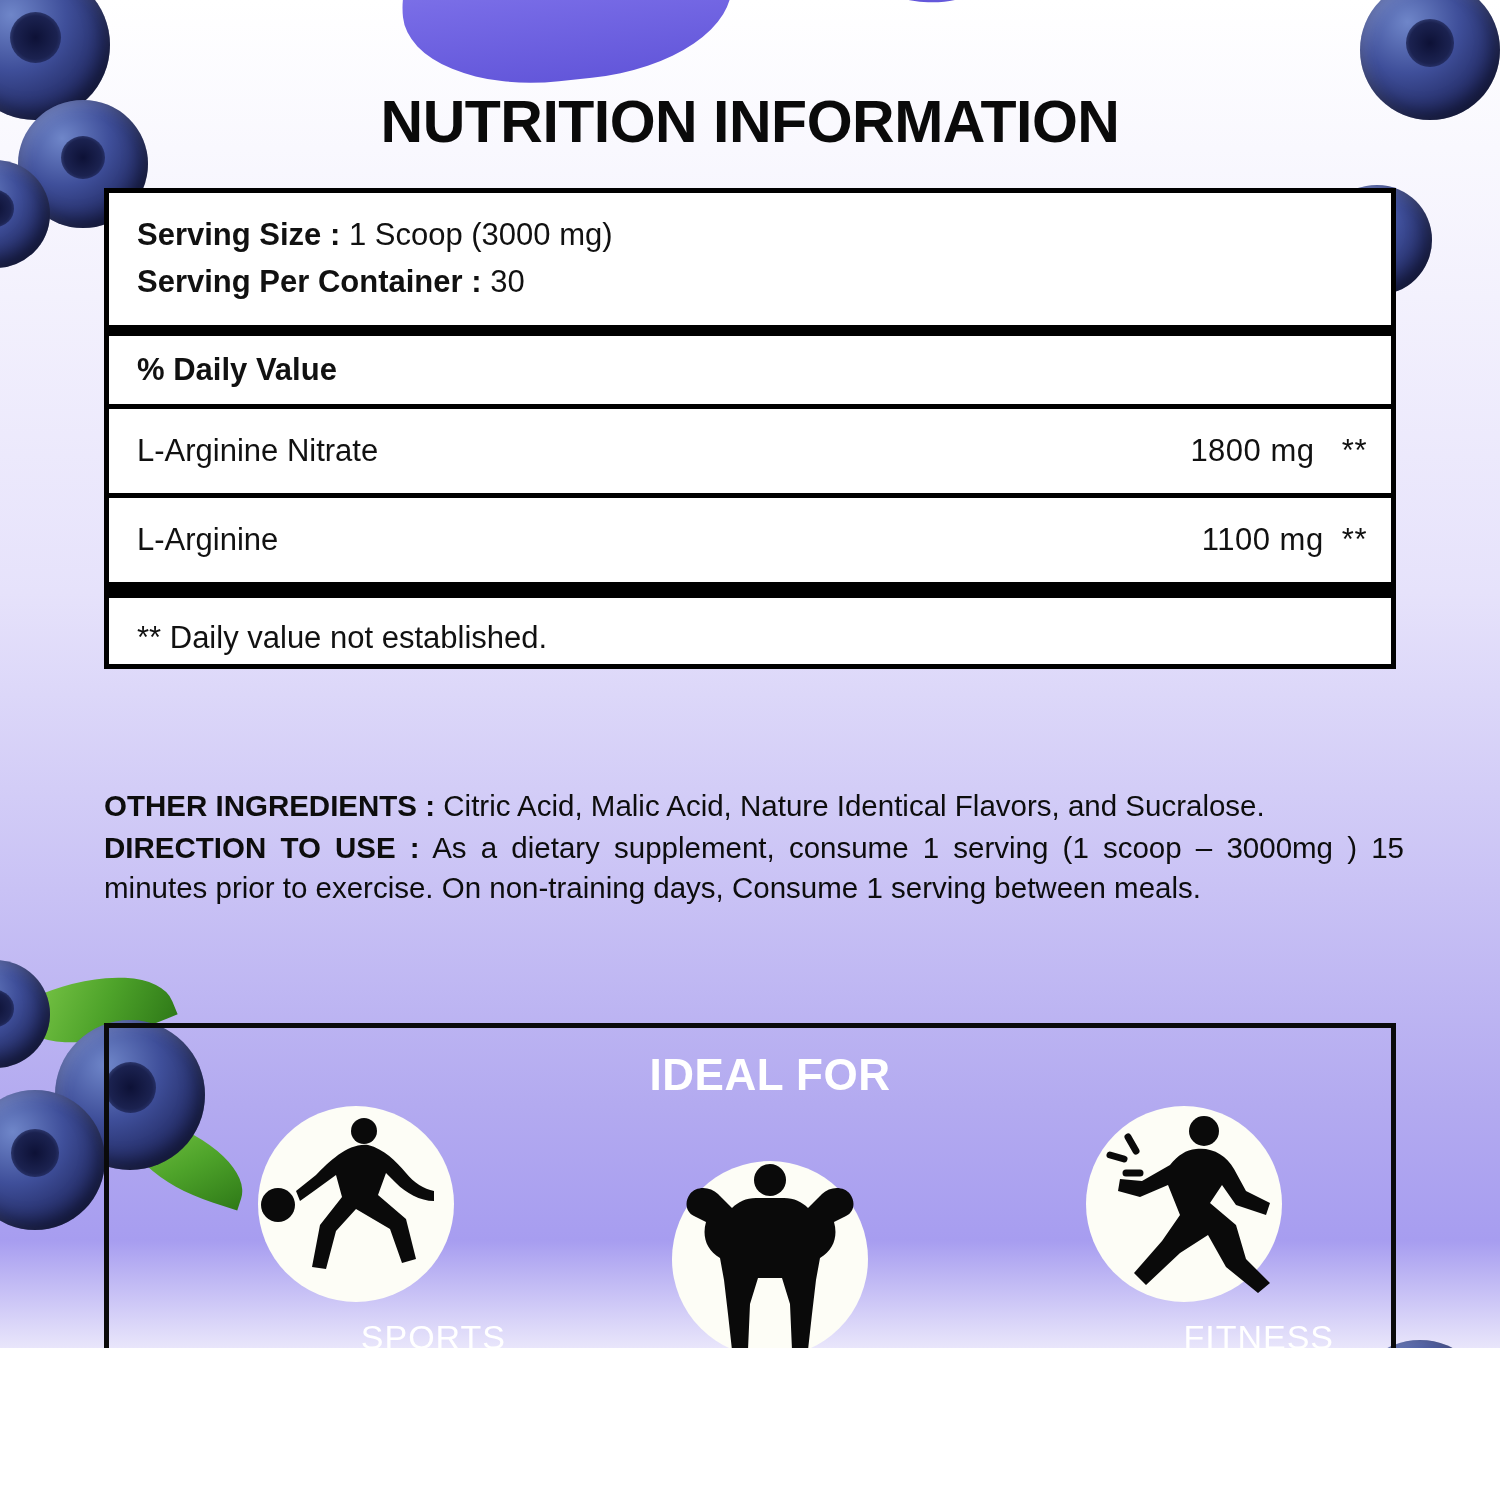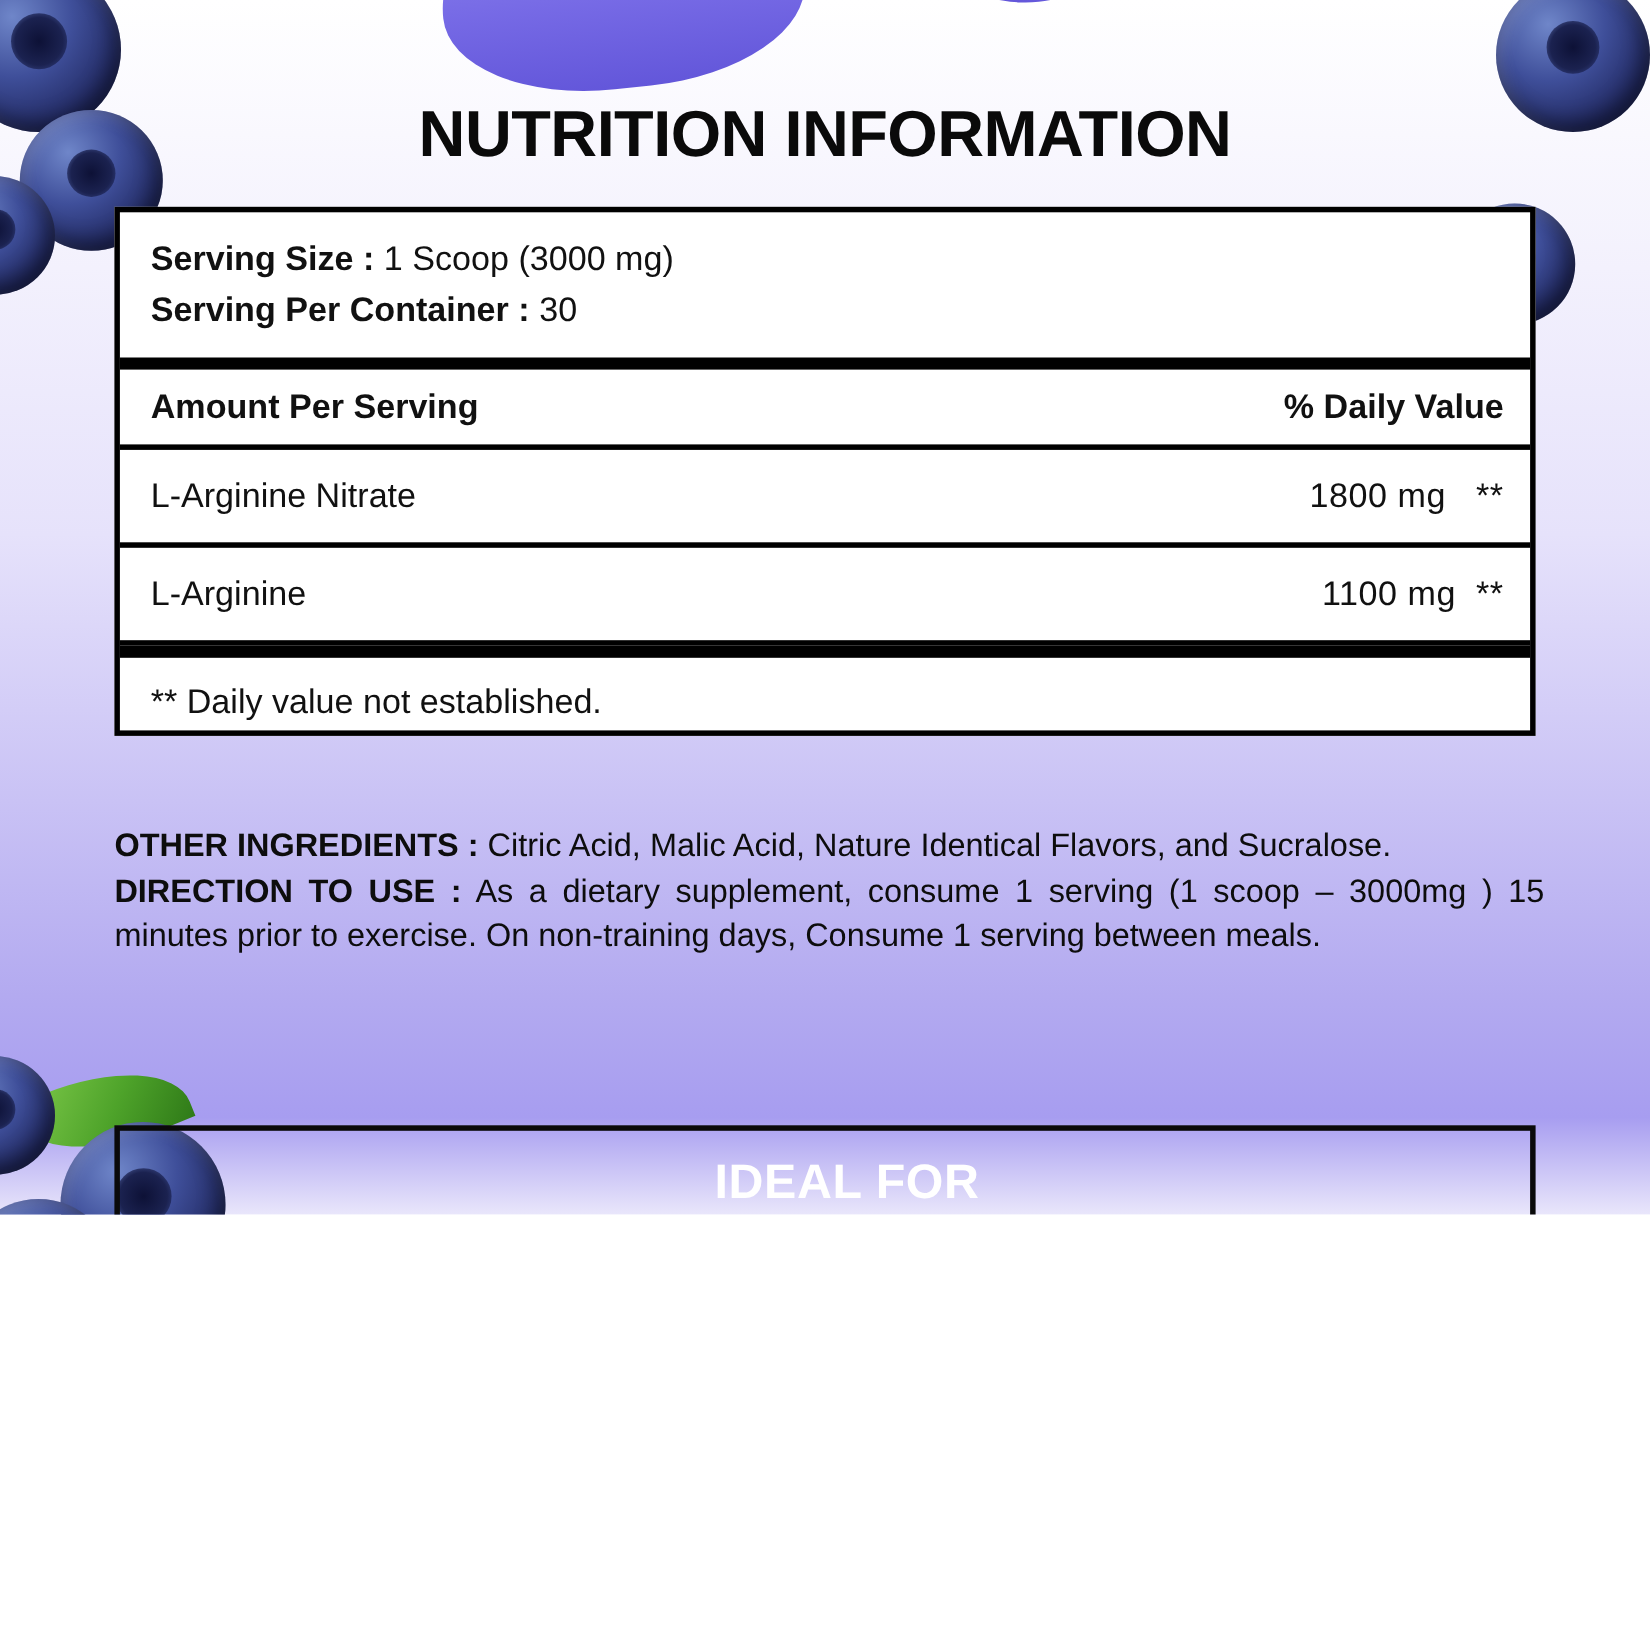--- a/index.html
+++ b/index.html
@@ -9,21 +9,21 @@
   body {
     width: 1500px;
     height: 1500px;
     font-family: "Liberation Sans", sans-serif;
     overflow: hidden;
   }
 
   .page {
     position: relative;
     width: 1500px;
-    height: 1104px;
+    height: 1348px;
     background: linear-gradient(to bottom, #ffffff 0%, #f3f1fd 22%, #e6e2fb 44%, #c9c2f5 66%, #b3aaf0 82%, #a79df0 92%, #e9e6fb 100%);
     overflow: hidden;
   }
 
   
   .berry {
     position: absolute;
     border-radius: 50%;
     background: radial-gradient(circle at 34% 30%, #6f86c9 0%, #3f4f9a 38%, #222a63 72%, #141a46 100%);
     box-shadow: inset -6px -8px 18px rgba(0,0,0,0.45), inset 5px 6px 14px rgba(255,255,255,0.18);
@@ -124,21 +124,21 @@
     padding-bottom: 8px;
   }
   .spacer-bar {
     height: 11px;
     background: #000;
   }
 
   .other {
     position: absolute;
     left: 104px;
-    top: 749px;
+    top: 786px;
     width: 1300px;
     font-size: 29.5px;
     line-height: 1.36;
     color: #0d0d0d;
   }
   .other p {
     margin: 0 0 2px 0;
   }
   .other .lbl {
     font-weight: bold;
@@ -233,21 +233,20 @@
           <b>Serving Size :</b>
           <span>1 Scoop (3000 mg)</span>
         </div>
         <div class="serving-line">
           <b>Serving Per Container :</b>
           <span>30</span>
         </div>
       </div>
 
       <div class="row header">
-        <span>Amount Per Serving</span>
         <span>% Daily Value</span>
       </div>
 
       <div class="row item">
         <span>L-Arginine Nitrate</span>
         <span class="amt">
           <span>1800 mg</span>
           &nbsp;&nbsp;<span>**</span>
         </span>
       </div>

